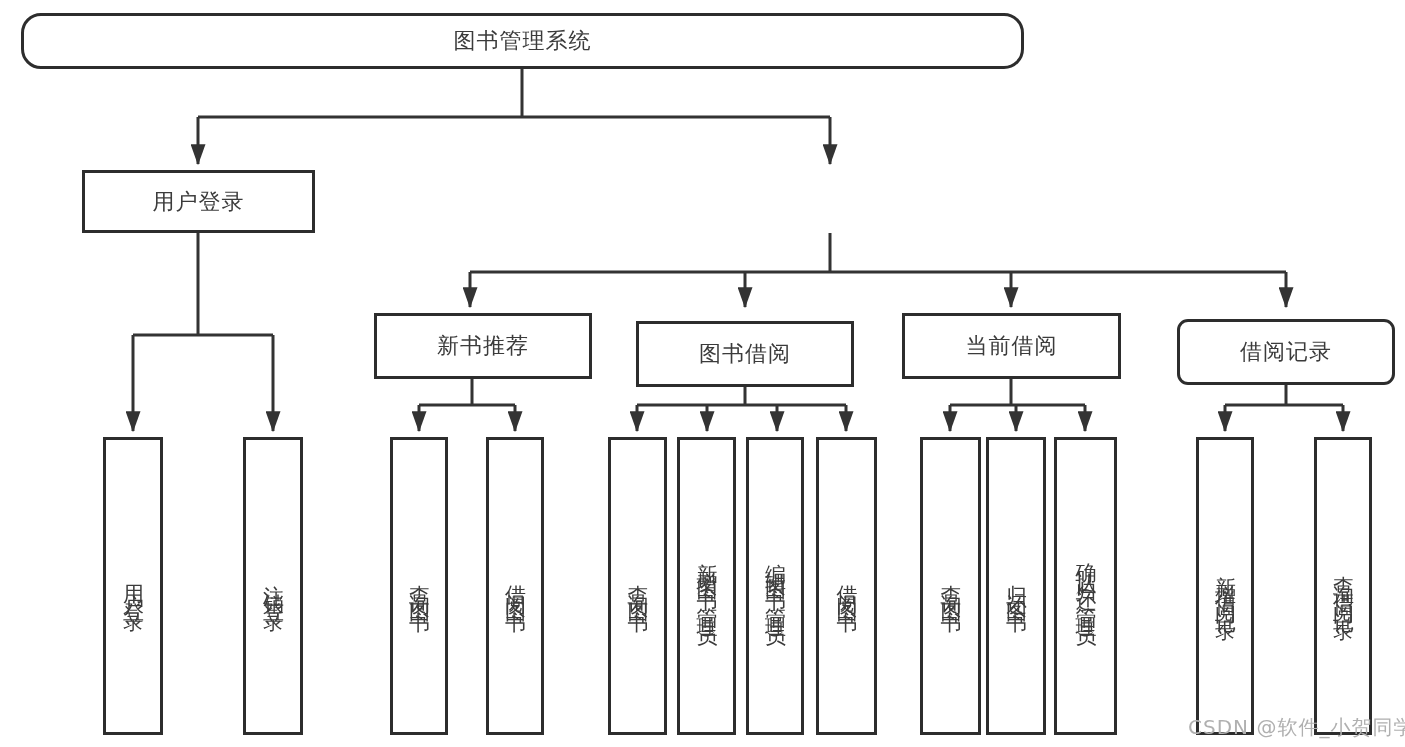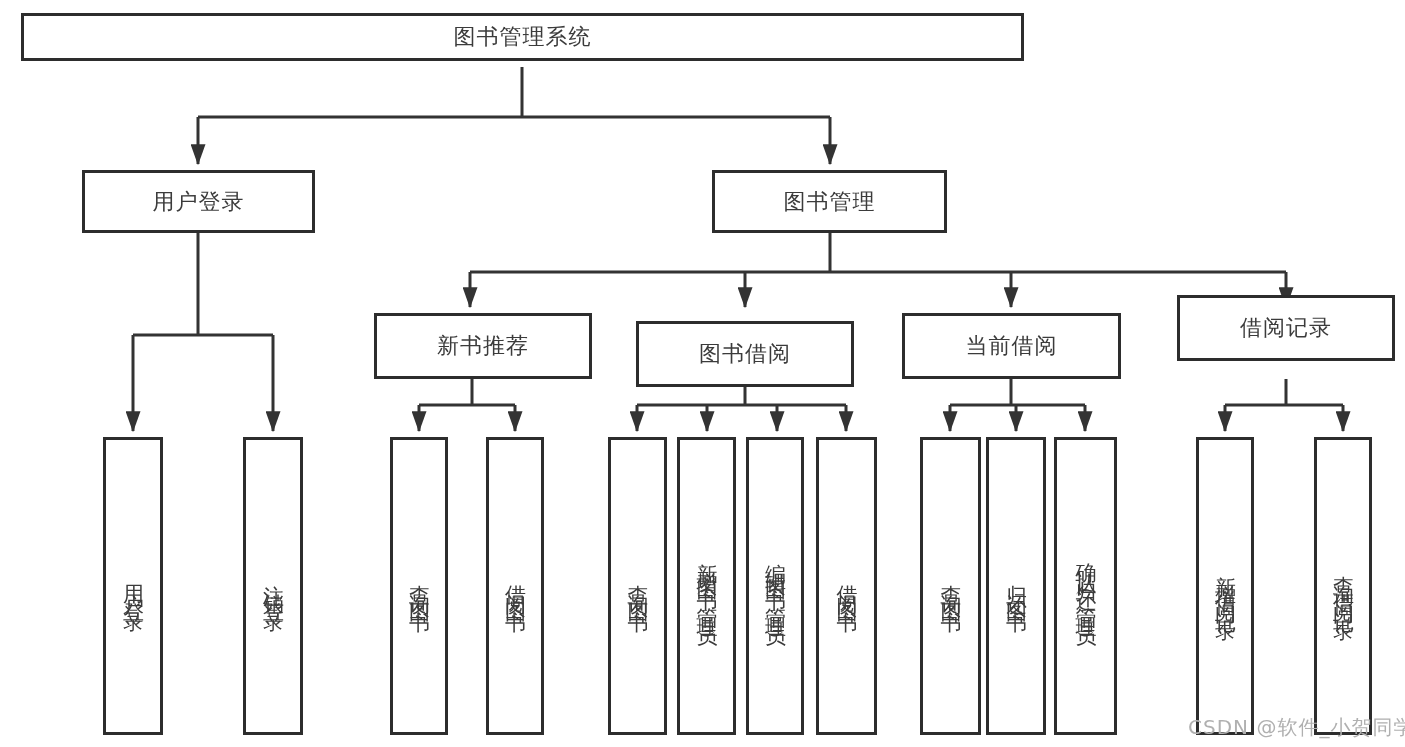--- a/index.html
+++ b/index.html
@@ -4,29 +4,29 @@
 <style>
   html,body{margin:0;padding:0;background:#ffffff;}
   body{font-family:"DejaVu Sans","Liberation Sans",sans-serif;}
   .stage{position:relative;width:1405px;height:747px;background:#ffffff;overflow:hidden;}
   .wires{position:absolute;left:0;top:0;width:1405px;height:747px;}
   .node{position:absolute;box-sizing:border-box;background:#ffffff;border:3px solid #2d2d2d;
         display:flex;align-items:center;justify-content:center;color:#3b3b3b;}
   .h{font-size:22px;letter-spacing:1px;white-space:nowrap;}
   .v span{writing-mode:vertical-rl;text-orientation:mixed;font-size:21px;letter-spacing:9px;line-height:1;}
   
-  #b-root{left:21px;top:13px;width:1003px;height:48px;}
+  #b-root{left:21px;top:13px;width:1003px;height:56px;border-radius:20px;}
   
   #b-login{left:82px;top:170px;width:233px;height:63px;}
   #b-mgmt{left:712px;top:170px;width:235px;height:63px;}
   
   #b-l3-1{left:363px;top:313px;width:218px;height:66px;margin-left:11px;}
   #b-l3-2{left:636px;top:313px;width:218px;height:66px;margin-top:8px;}
   #b-l3-3{left:902px;top:313px;width:219px;height:66px;}
-  #b-l3-4{left:1177px;top:295px;width:218px;height:66px;}
+  #b-l3-4{left:1177px;top:319px;width:218px;height:66px;border-radius:11px;}
   
   .leaf{top:437px;height:298px;}
   #v-a1{left:103px;width:60px;}  #v-a2{left:243px;width:60px;}
   #v-b1{left:390px;width:58px;}  #v-b2{left:486px;width:58px;}
   #v-c1{left:608px;width:59px;}  #v-c2{left:677px;width:59px;}
   #v-c3{left:746px;width:58px;}  #v-c4{left:816px;width:61px;}
   #v-d1{left:920px;width:61px;}  #v-d2{left:986px;width:60px;}
   #v-d3{left:1054px;width:63px;}
   #v-e1{left:1196px;width:58px;} #v-e2{left:1314px;width:58px;}
   .watermark{position:absolute;left:1188px;top:714px;font-size:20px;color:#b0b0b0;
@@ -76,21 +76,20 @@
 
       <path d="M1286,379 V405 M1225,405 H1343"></path>
       <path d="M1225,405 V431" marker-end="url(#ah)"></path>
       <path d="M1343,405 V431" marker-end="url(#ah)"></path>
     </g>
   </svg>
 
   <div id="b-root" class="node h">图书管理系统</div>
 
   <div id="b-login" class="node h">用户登录</div>
-  <div id="b-mgmt" class="node h">图书管理</div>
 
   <div id="b-l3-1" class="node h">新书推荐</div>
   <div id="b-l3-2" class="node h">图书借阅</div>
   <div id="b-l3-3" class="node h">当前借阅</div>
   <div id="b-l3-4" class="node h">借阅记录</div>
 
   <div id="v-a1" class="node v leaf">
     <span>用户登录</span>
     </div>
   <div id="v-a2" class="node v leaf">

